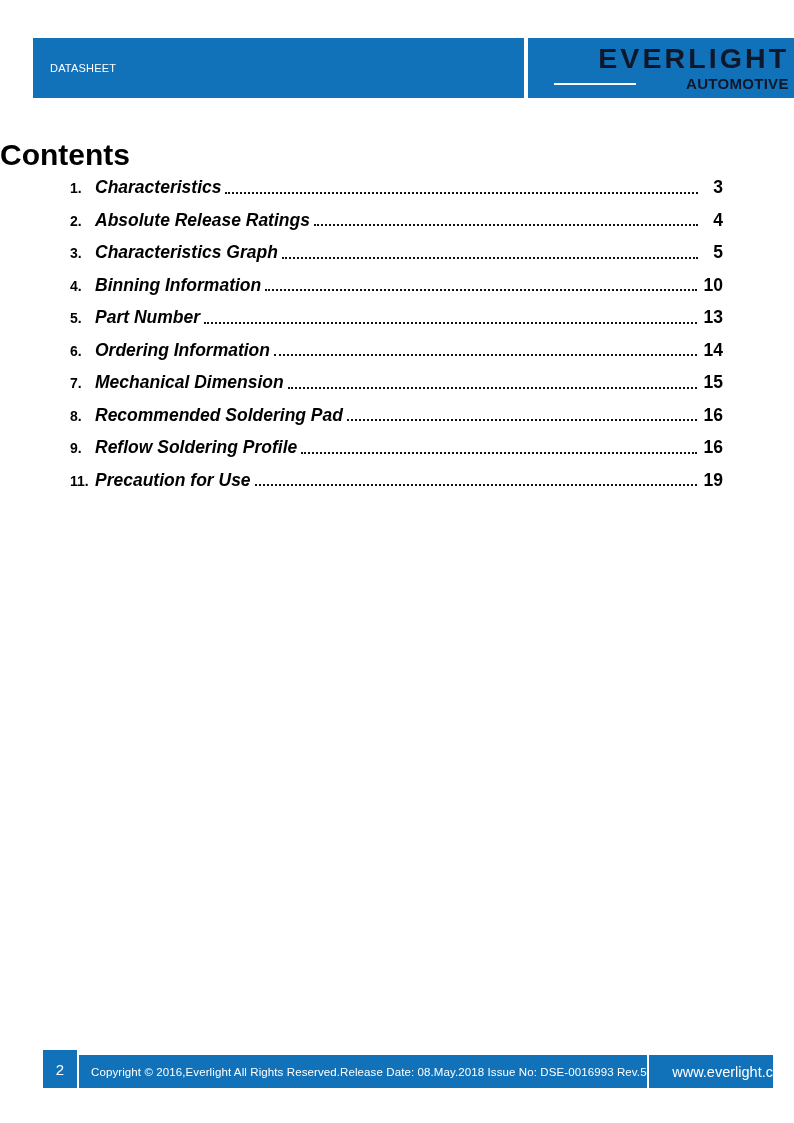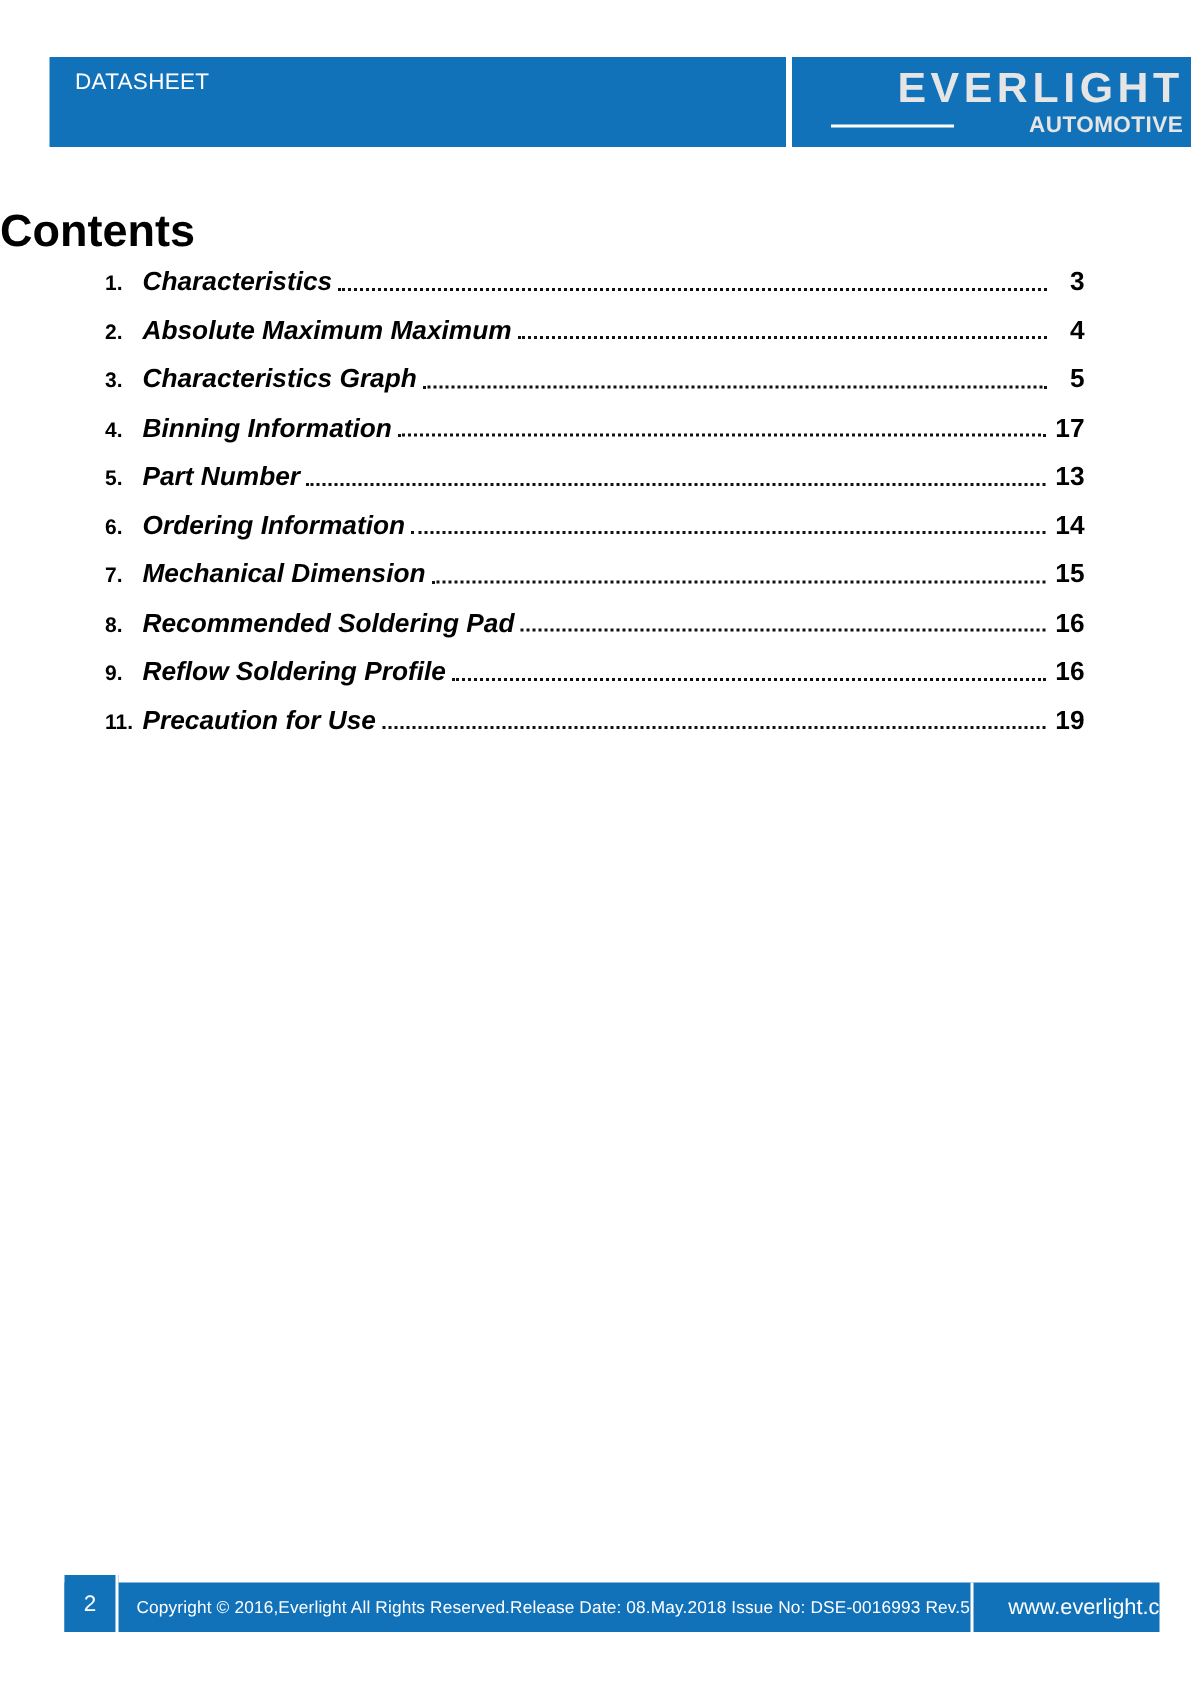--- a/index.html
+++ b/index.html
@@ -18,28 +18,28 @@
   .header-bar {
     position: absolute; left: 33px; top: 38px;
     width: 740px; height: 60px;
     display: flex;
   }
   .header-left {
     flex: 0 0 491px;
     background: var(--brand-blue);
     color: #fff;
     padding: 8px 0 8px 17px;
-    display: flex; flex-direction: column; justify-content: space-between;
-    font-size: 15px; letter-spacing: 0.2px;
+    display: flex; flex-direction: column; justify-content: center;
+    font-size: 11px; letter-spacing: 0.2px;
   }
   .header-gap { flex: 0 0 4px; background: #fff; }
   .header-logo {
     flex: 1 1 auto;
     background: var(--brand-blue);
-    color: #e5e5e5;
+    color: #0f172a;
     display: flex; flex-direction: column; align-items: flex-end; justify-content: center;
     padding-right: 6px;
     padding-left: 26px;
   }
   .logo-name {
     font-size: 28px; font-weight: bold; letter-spacing: 3px;
     line-height: 1.05;
     transform: scaleX(1.02); transform-origin: right center;
   }
   .logo-sub-row { display: flex; align-items: center; margin-top: 2px; gap: 44px; }
@@ -137,37 +137,37 @@
 
   <div class="toc-row">
     <span class="toc-num">1.</span>
     <span class="toc-label">Characteristics</span>
     <span class="toc-leader"></span>
     <span class="toc-page">3</span>
   </div>
 
   <div class="toc-row">
     <span class="toc-num">2.</span>
-    <span class="toc-label">Absolute Maximum Maximum</span>
+    <span class="toc-label">Absolute Release Ratings</span>
     <span class="toc-leader"></span>
     <span class="toc-page">4</span>
   </div>
 
   <div class="toc-row">
     <span class="toc-num">3.</span>
     <span class="toc-label">Characteristics Graph</span>
     <span class="toc-leader"></span>
     <span class="toc-page">5</span>
   </div>
 
   <div class="toc-row">
     <span class="toc-num">4.</span>
     <span class="toc-label">Binning Information</span>
     <span class="toc-leader"></span>
-    <span class="toc-page">17</span>
+    <span class="toc-page">10</span>
   </div>
 
   <div class="toc-row">
     <span class="toc-num">5.</span>
     <span class="toc-label">Part Number</span>
     <span class="toc-leader"></span>
     <span class="toc-page">13</span>
   </div>
 
   <div class="toc-row">

